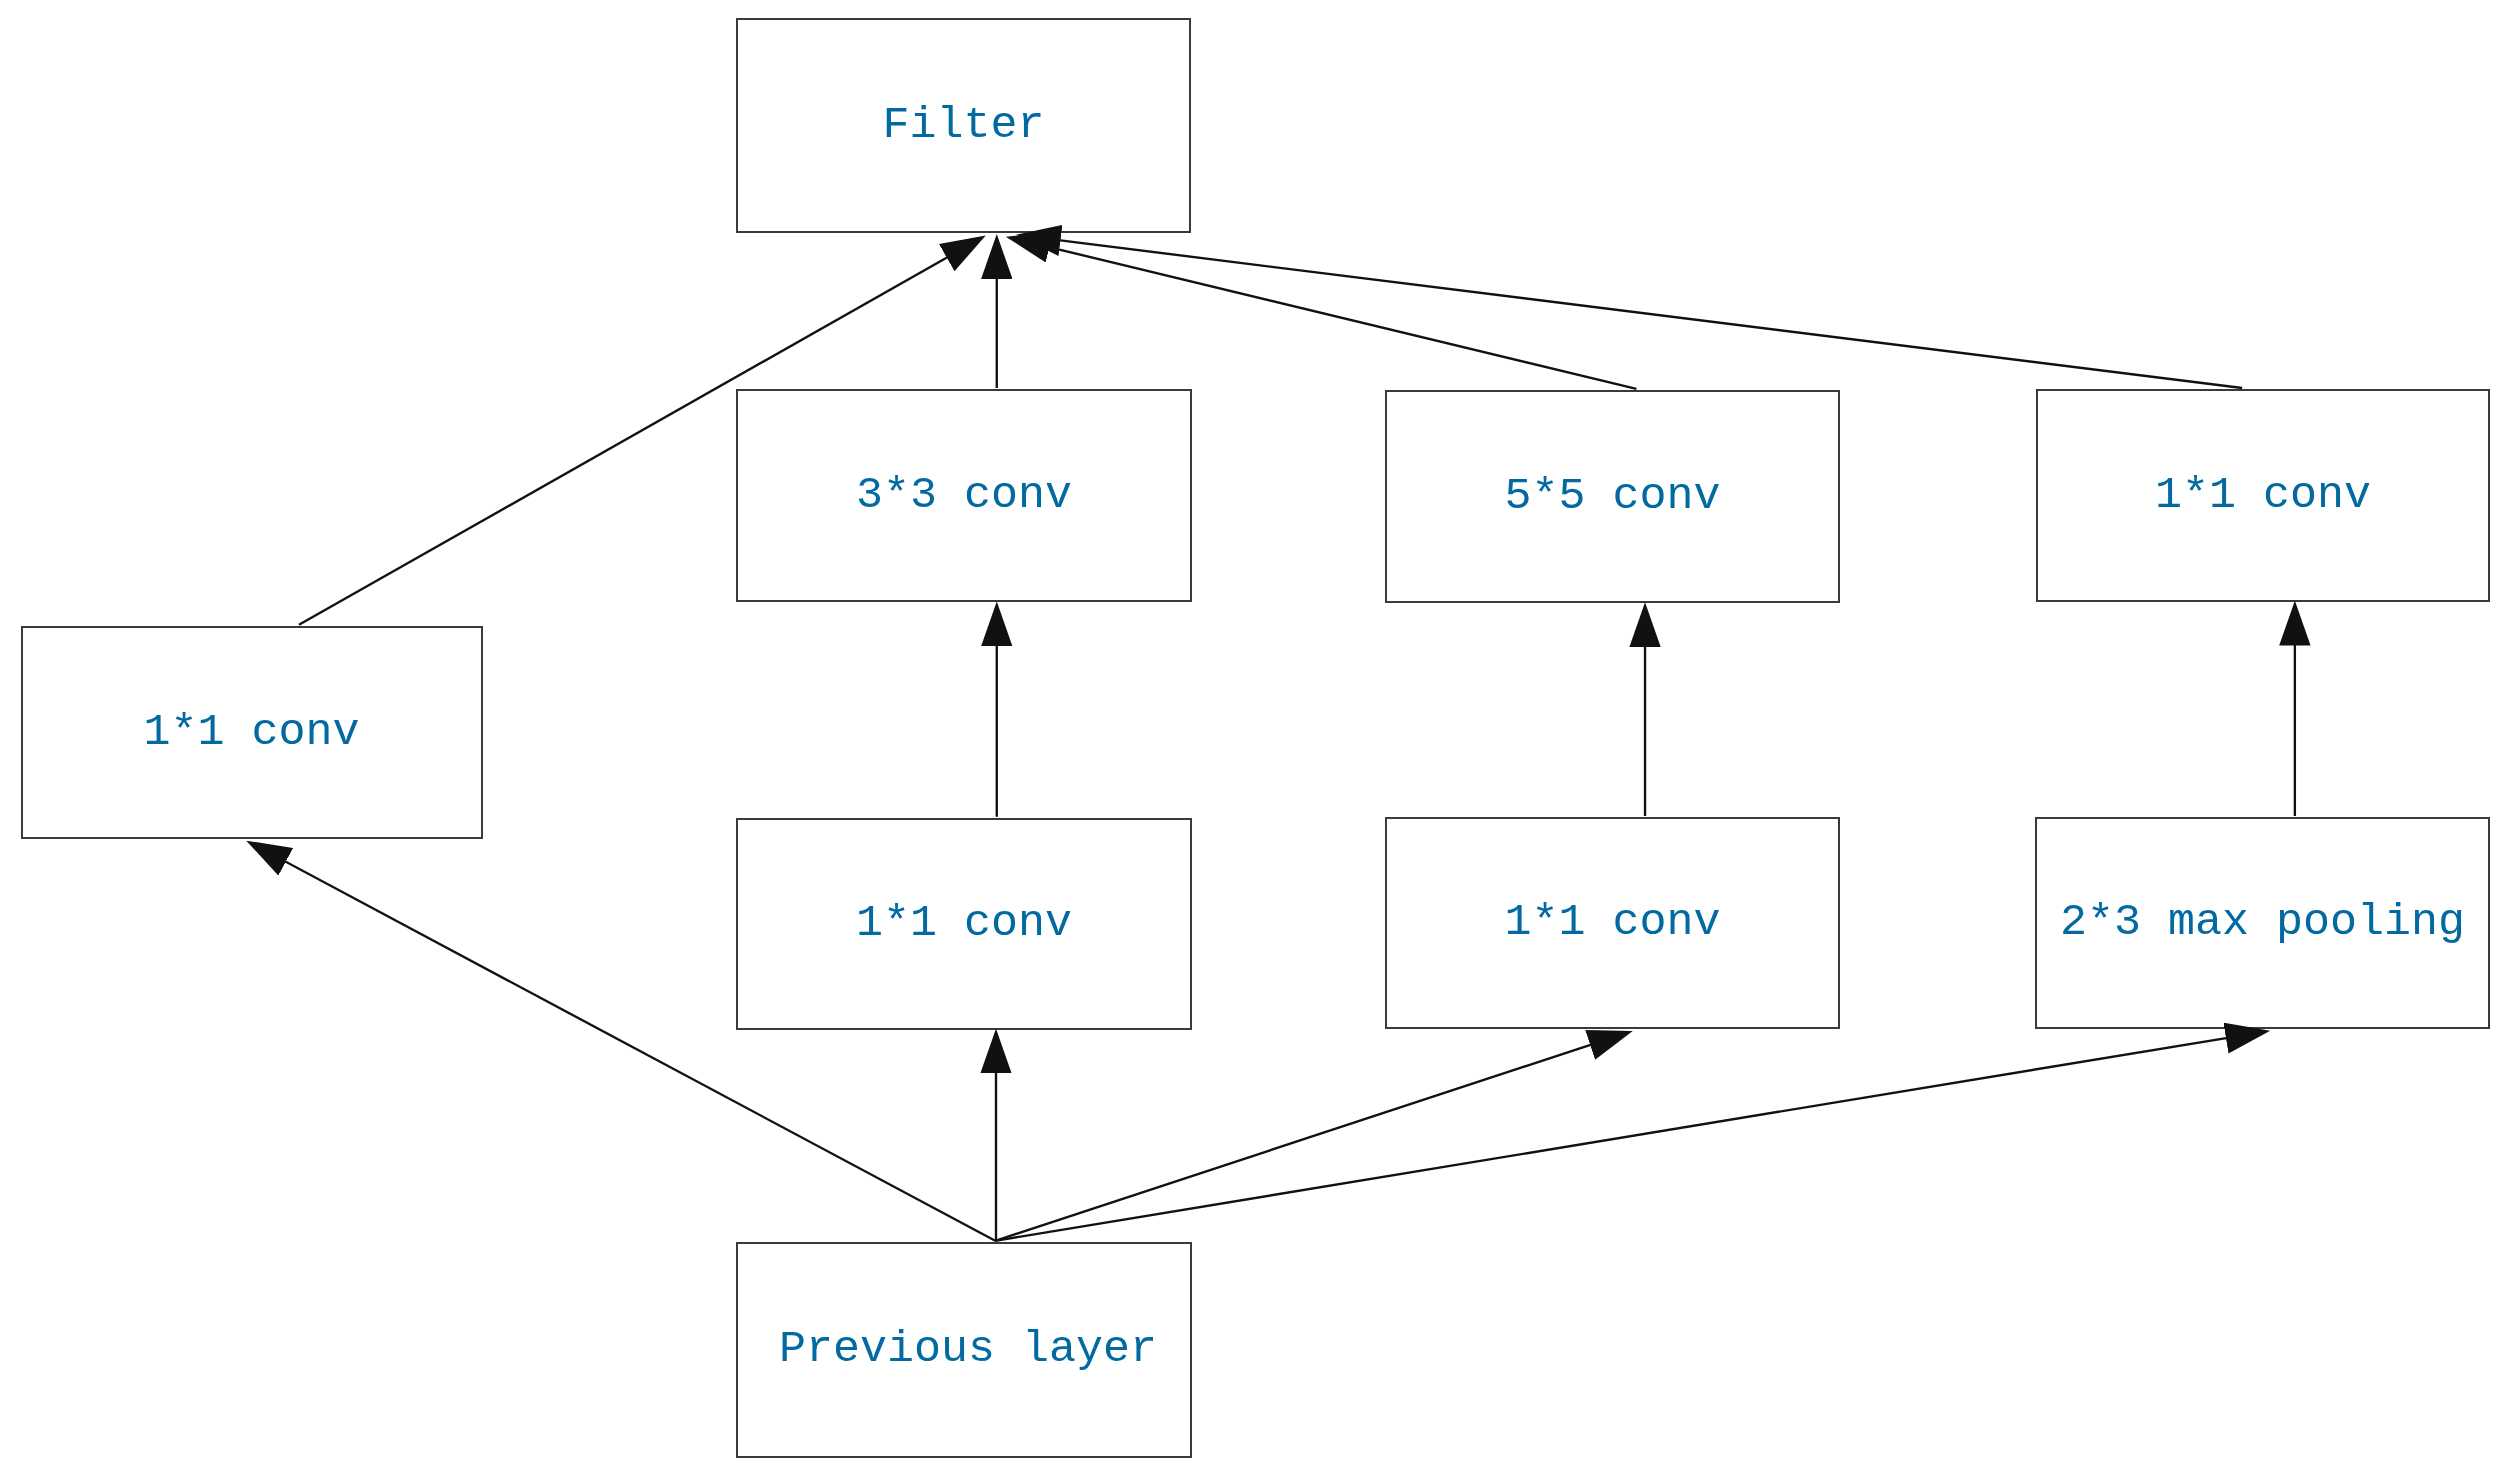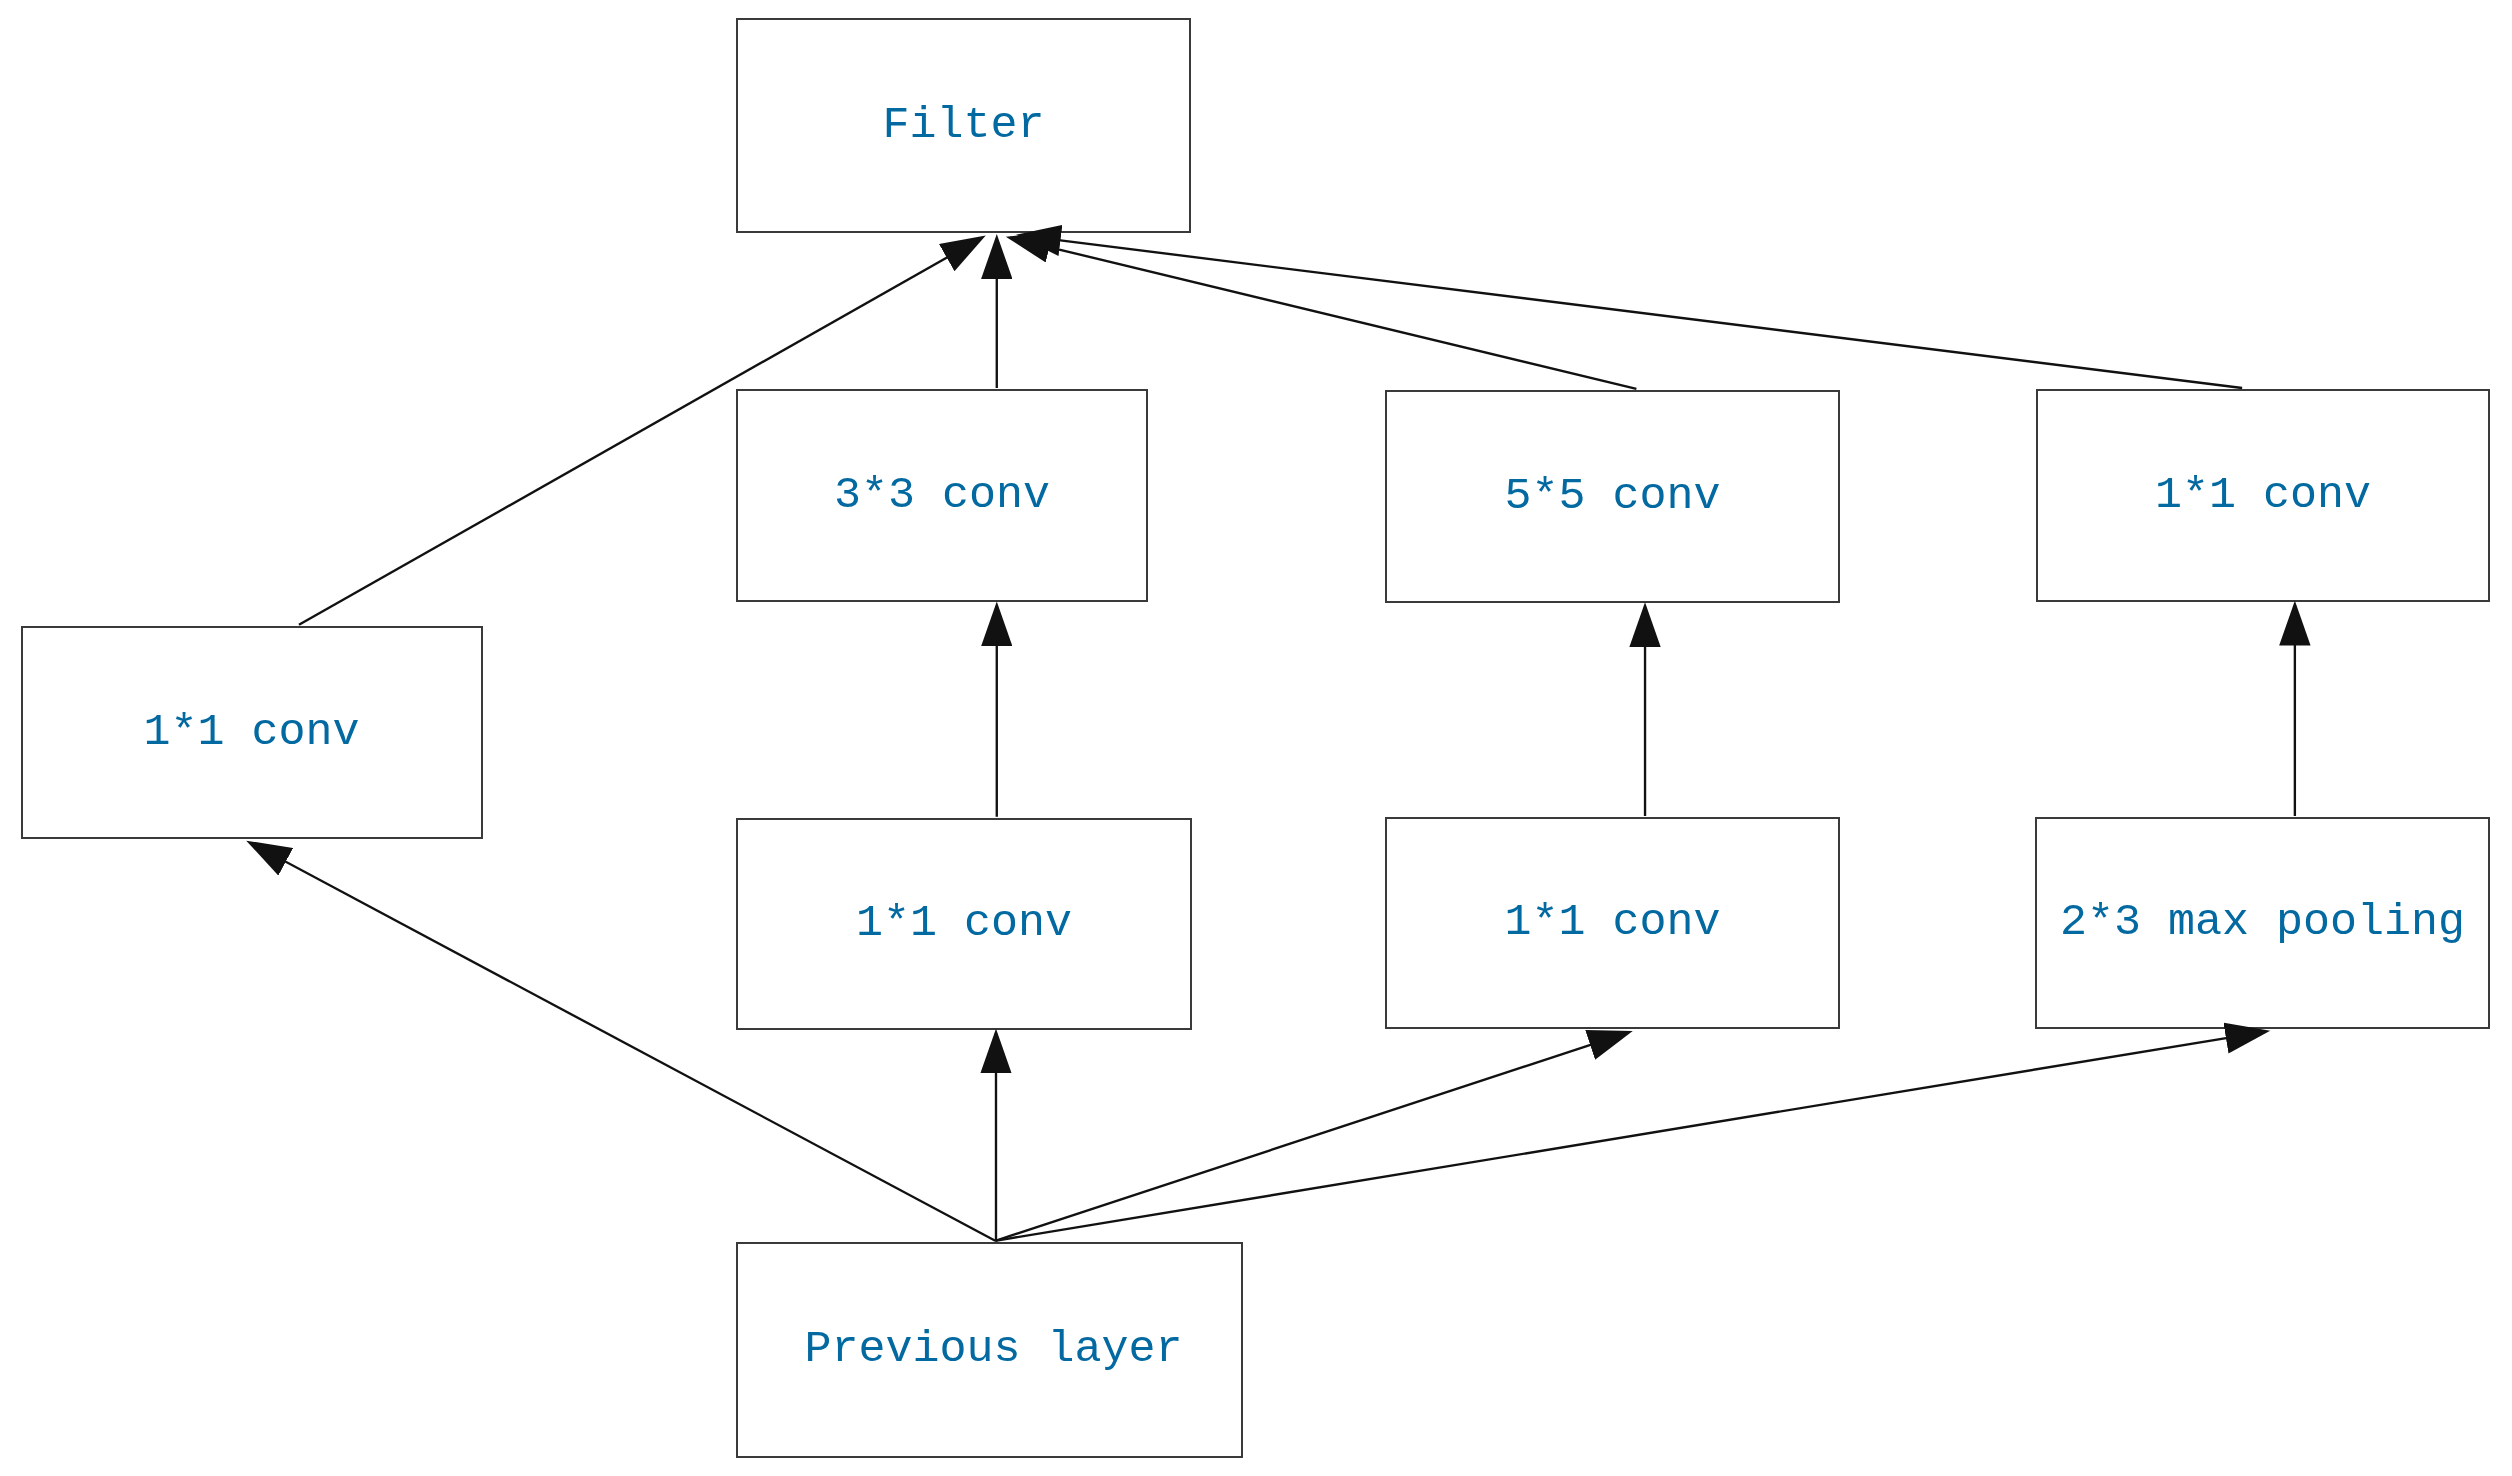--- a/index.html
+++ b/index.html
@@ -25,28 +25,28 @@
     align-items: center;
     justify-content: center;
     text-align: center;
     color: #0369a1;
     font-size: 45px;
     line-height: 1.45;
     white-space: nowrap;
   }
   
   #box-filter-concat   { left: 736px;  top: 18px;   width: 455px; height: 215px; }
-  #box-conv3           { left: 736px;  top: 389px;  width: 412px; height: 213px; }
+  #box-conv3           { left: 736px;  top: 389px;  width: 456px; height: 213px; }
   #box-conv5           { left: 1385px; top: 390px;  width: 455px; height: 213px; text-align: center; }
   #box-conv1-top-right { left: 2036px; top: 389px;  width: 454px; height: 213px; }
   #box-conv1-left      { left: 20.5px;   top: 626px;  width: 462px; height: 213px; }
   #box-conv1-mid       { left: 736px;  top: 818px; width: 456px; height: 212px; }
   #box-conv1-mid-right { left: 1385px; top: 817px; width: 455px; height: 212px; }
   #box-maxpool         { left: 2035px; top: 817px; width: 455px; height: 212px; }
-  #box-previous        { left: 736px;  top: 1242px; width: 507px; height: 216px; padding-left: 8px; }
+  #box-previous        { left: 736px;  top: 1242px; width: 456px; height: 216px; padding-left: 8px; }
 
   #arrow-layer {
     position: absolute;
     left: 0; top: 0;
     width: 2512px;
     height: 1477px;
     pointer-events: none;
   }
   #arrow-layer line {
     stroke: #111111;

